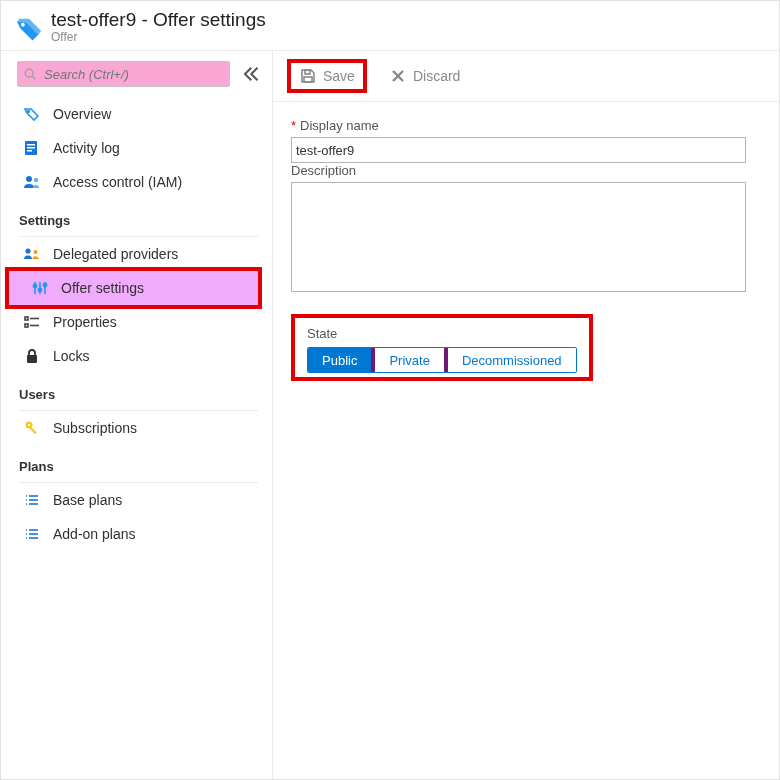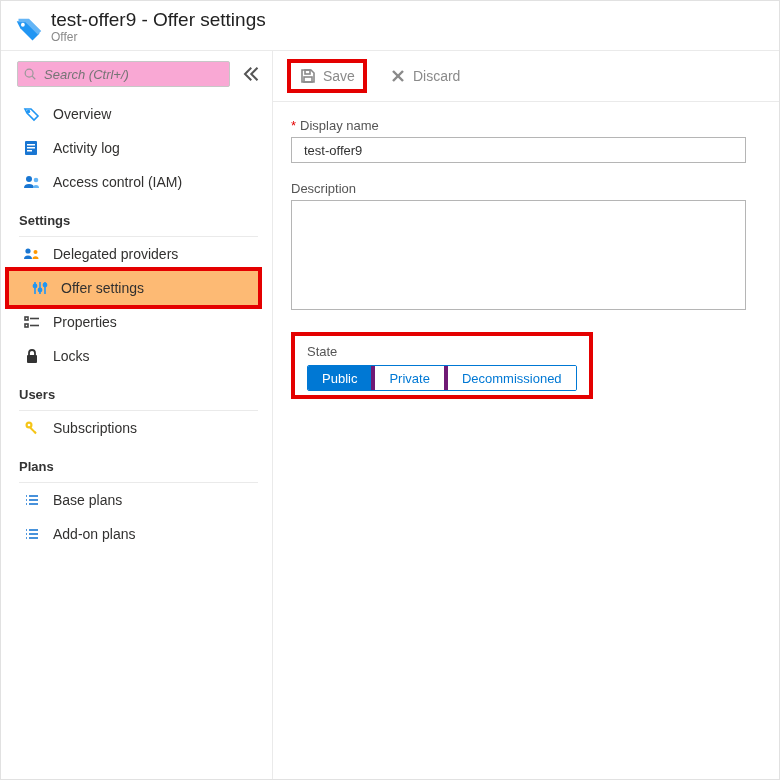--- a/index.html
+++ b/index.html
@@ -37,21 +37,21 @@
     width:20px; height:20px; margin-left:10px; color:#555;
     display:flex; align-items:center; justify-content:center;
     cursor:pointer;
   }
 
   .nav-item {
     display:flex; align-items:center; height:34px; padding: 0 12px 0 22px;
     font-size:14px; color:#323130; cursor:pointer;
   }
   .nav-item .ic { width:18px; height:18px; margin-right:12px; display:flex; align-items:center; justify-content:center; flex-shrink:0; }
-  .nav-item.selected { background:#fdba74; }
+  .nav-item.selected { background:#f0abfc; }
   .nav-section {
     font-size:13px; font-weight:600; color:#333; padding: 14px 14px 4px 18px;
   }
   .nav-divider { height:1px; background:#eaeaea; margin:4px 14px 0 18px; }
 
   
   .red-outline {
     outline: 4px solid #e40000;
     outline-offset: 0;
     position:relative;
@@ -71,22 +71,22 @@
   .toolbar .tool {
     display:flex; align-items:center; gap:6px;
     color:#8a8a8a; font-size:14px; cursor:pointer; padding:4px 8px;
   }
   .toolbar .tool .ic { width:18px; height:18px; color:#8a8a8a; }
 
   .form-area { padding: 16px 0 0 18px; }
   .form-label { font-size:13px; color:#555; margin-bottom:4px; display:flex; align-items:center; gap:4px; }
   .req { color:#e40000; }
   .text-input {
-    width: 455px; height:26px; border:1px solid #b5b5b5; padding:2px 12px;
-    font-size:13px; color:#333; margin-bottom:18px; display:block;
+    width: 455px; height:26px; border:1px solid #b5b5b5; padding:2px 4px;
+    font-size:13px; color:#333; display:block;
   }
   .textarea-input {
     width:455px; height:110px; border:1px solid #b5b5b5; padding:4px 8px;
     font-size:13px; color:#333; resize:none; display:block;
   }
 
   .state-group {
     display:inline-block;
     padding:8px 12px 4px 12px;
     margin-top:22px;

